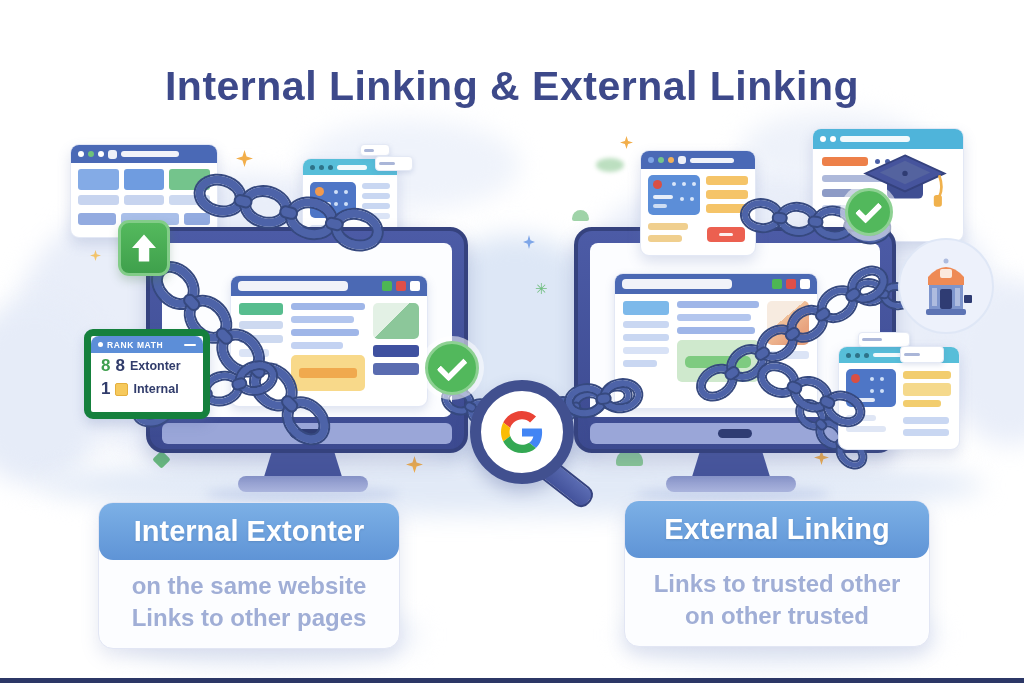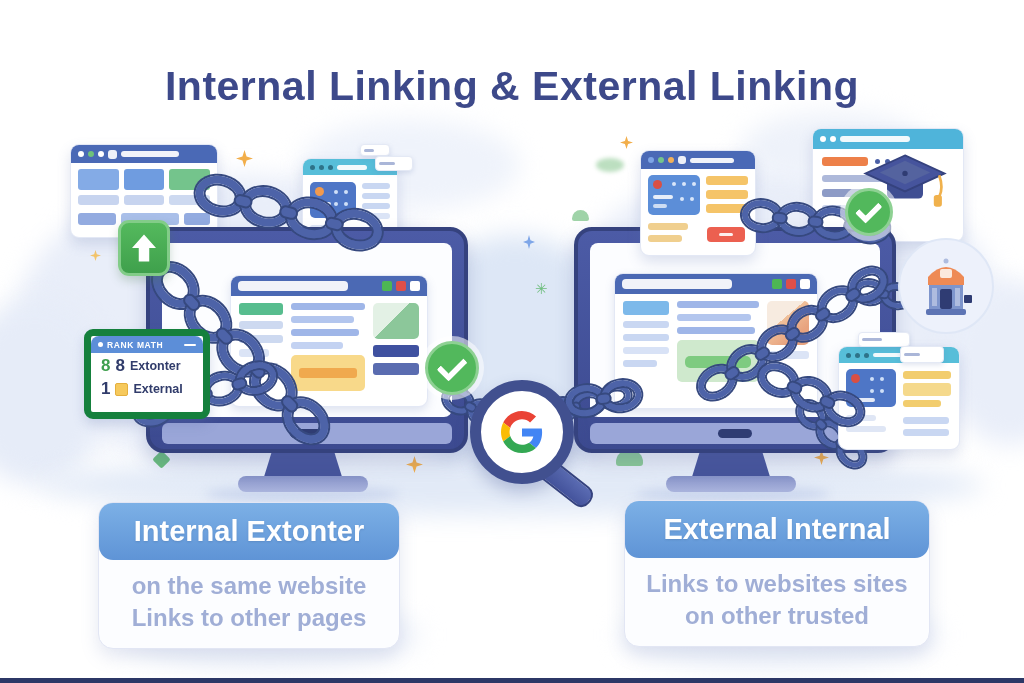--- a/index.html
+++ b/index.html
@@ -460,21 +460,21 @@
       <span class="bar" style="width:12px;height:2px;background:#fff;margin-left:auto;"></span>
     </div>
     <div class="rrow">
       <span class="numg">8</span>
       <span class="numd">8</span>
       <span class="rlab">Extonter</span>
     </div>
     <div class="rrow">
       <span class="numd">1</span>
       <span class="ysq"></span>
-      <span class="rlab">External</span>
+      <span class="rlab">Internal</span>
     </div>
   </div>
 
   <div class="mag-handle"></div>
   <div class="mag-ring">
     <svg viewBox="0 0 48 48" style="width:42px;height:42px;">
       <path fill="#EA4335" d="M24 9.5c3.54 0 6.71 1.22 9.21 3.6l6.85-6.85C35.9 2.38 30.47 0 24 0 14.62 0 6.51 5.38 2.56 13.22l7.98 6.19C12.43 13.72 17.74 9.5 24 9.5z"></path>
       <path fill="#4285F4" d="M46.98 24.55c0-1.57-.15-3.09-.38-4.55H24v9.02h12.94c-.58 2.96-2.26 5.48-4.78 7.18l7.73 6c4.51-4.18 7.09-10.36 7.09-17.65z"></path>
       <path fill="#FBBC05" d="M10.53 28.59c-.48-1.45-.76-2.99-.76-4.59s.27-3.14.76-4.59l-7.98-6.19C.92 16.46 0 20.12 0 24c0 3.88.92 7.54 2.56 10.78l7.97-6.19z"></path>
       <path fill="#34A853" d="M24 48c6.48 0 11.93-2.13 15.89-5.81l-7.73-6c-2.15 1.45-4.92 2.3-8.16 2.3-6.26 0-11.57-4.22-13.47-9.91l-7.98 6.19C6.51 42.62 14.62 48 24 48z"></path>
@@ -482,21 +482,21 @@
   </div>
 
   <div class="label-card" style="left:98px;top:502px;">
     <div class="lhd">Internal Extonter</div>
     <div class="ldesc">
       <div>on the same website</div>
       <div>Links to other pages</div>
     </div>
   </div>
   <div class="label-card" style="left:624px;top:500px;width:304px;">
-    <div class="lhd">External Internal</div>
+    <div class="lhd">External Linking</div>
     <div class="ldesc">
-      <div>Links to websites sites</div>
+      <div>Links to trusted other</div>
       <div>on other trusted</div>
     </div>
   </div>
 
   <div class="strip"></div>
 </div>
 
 </body></html>

